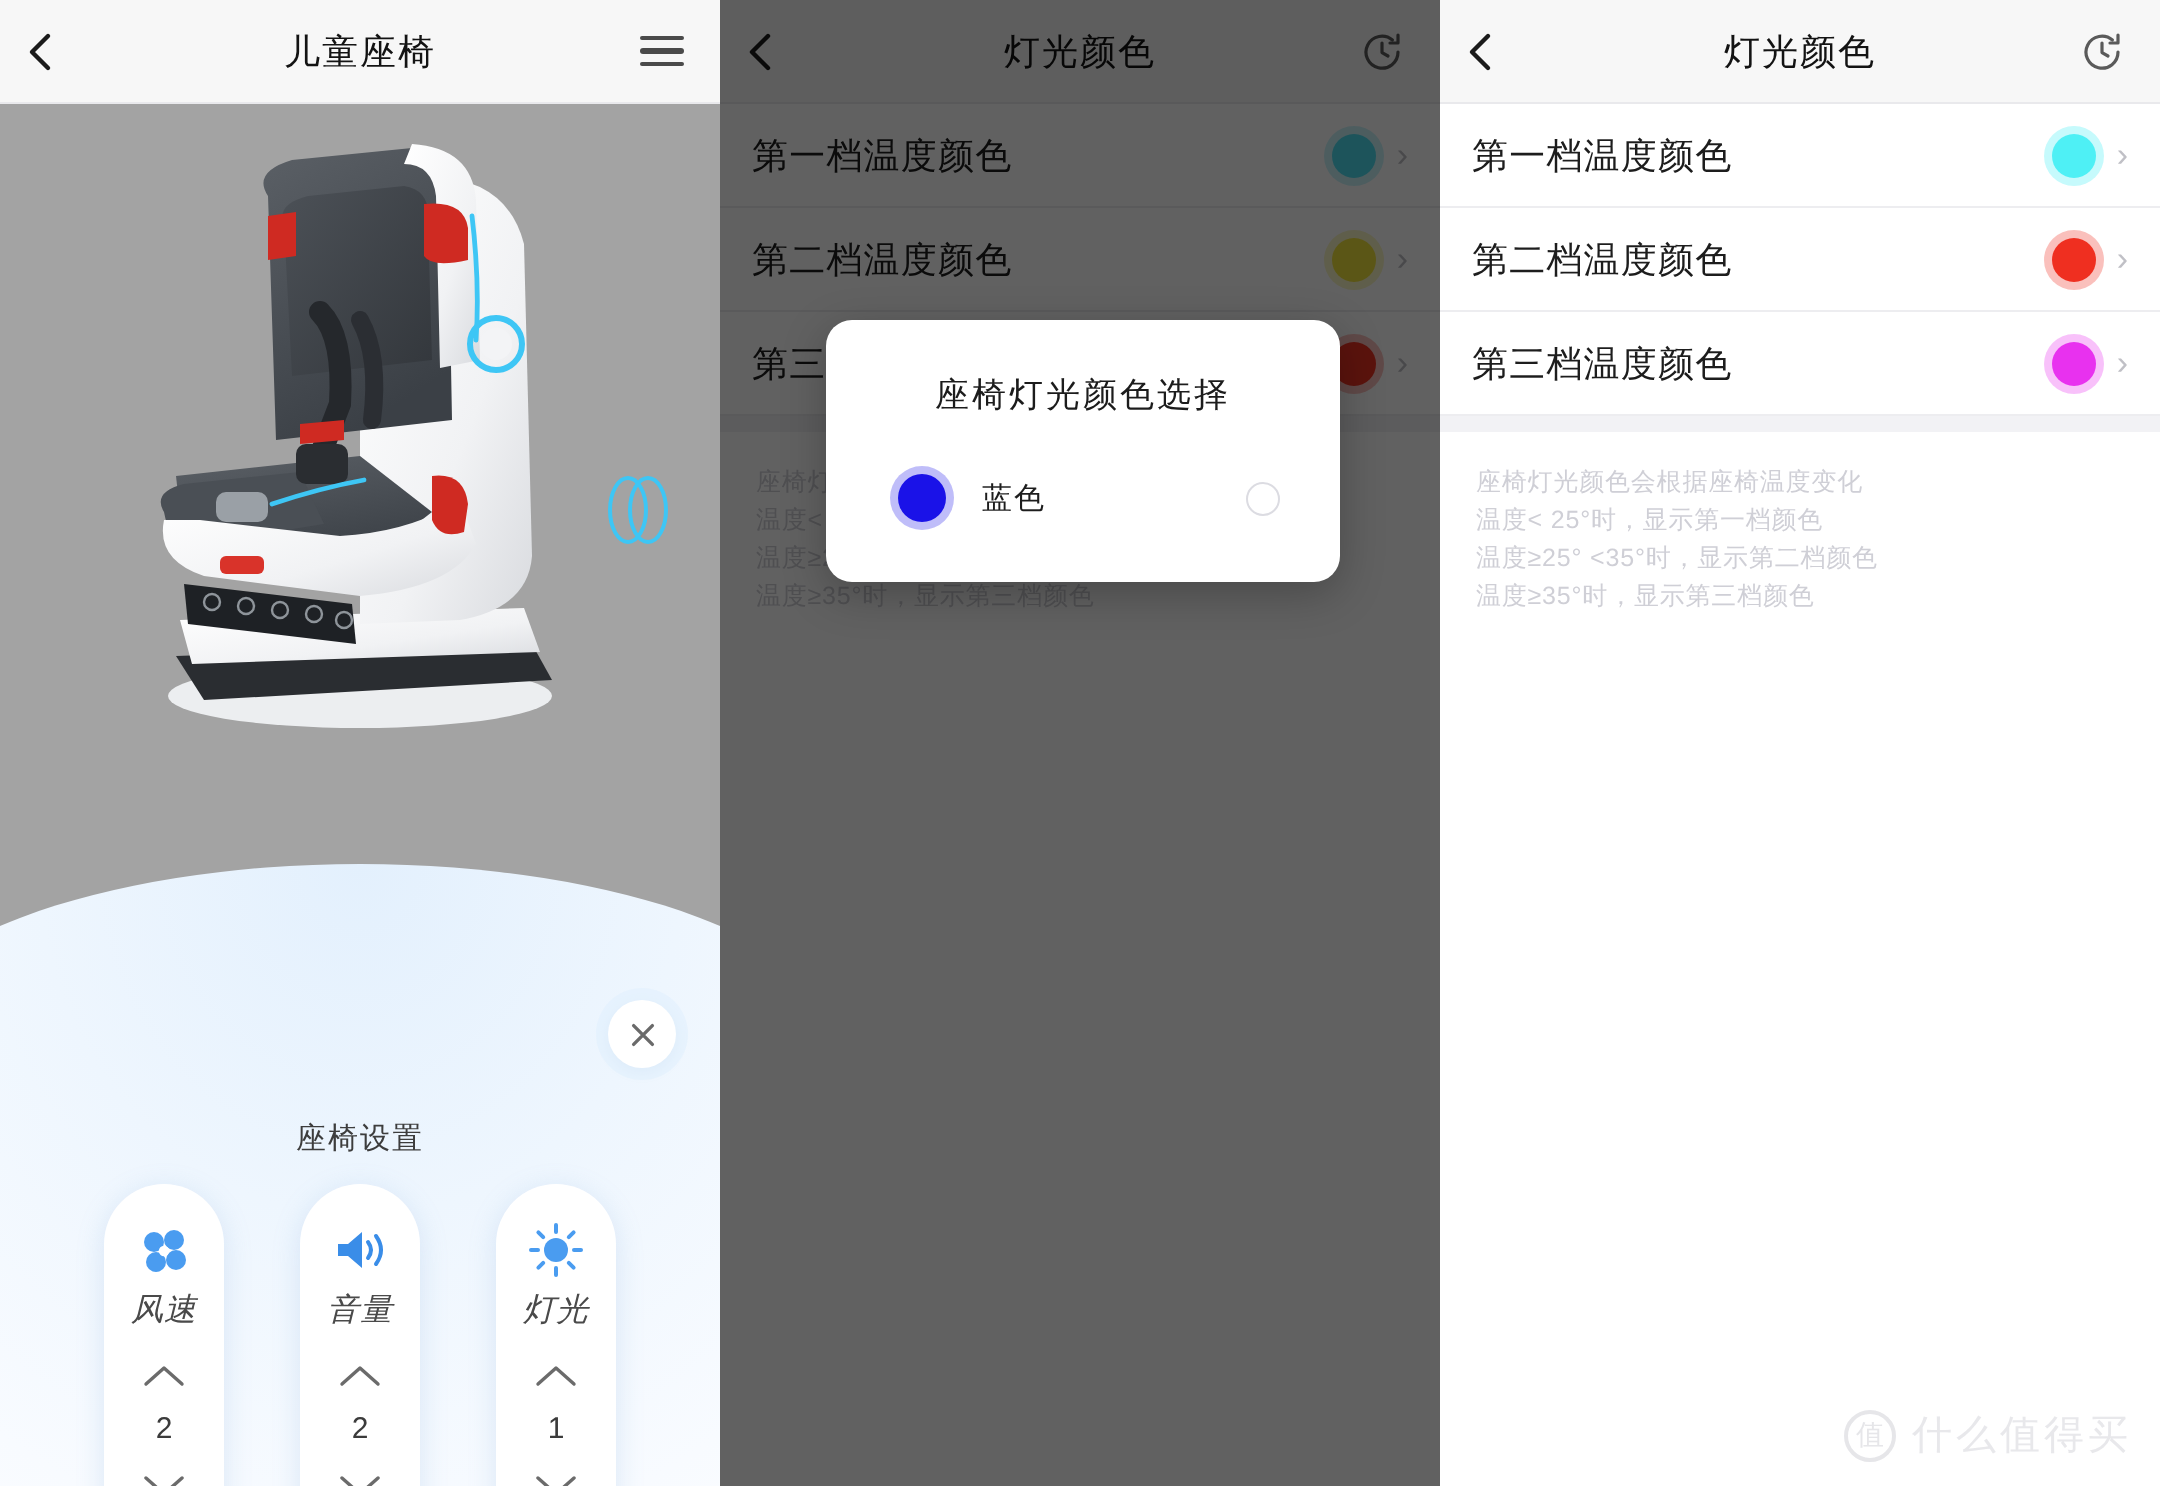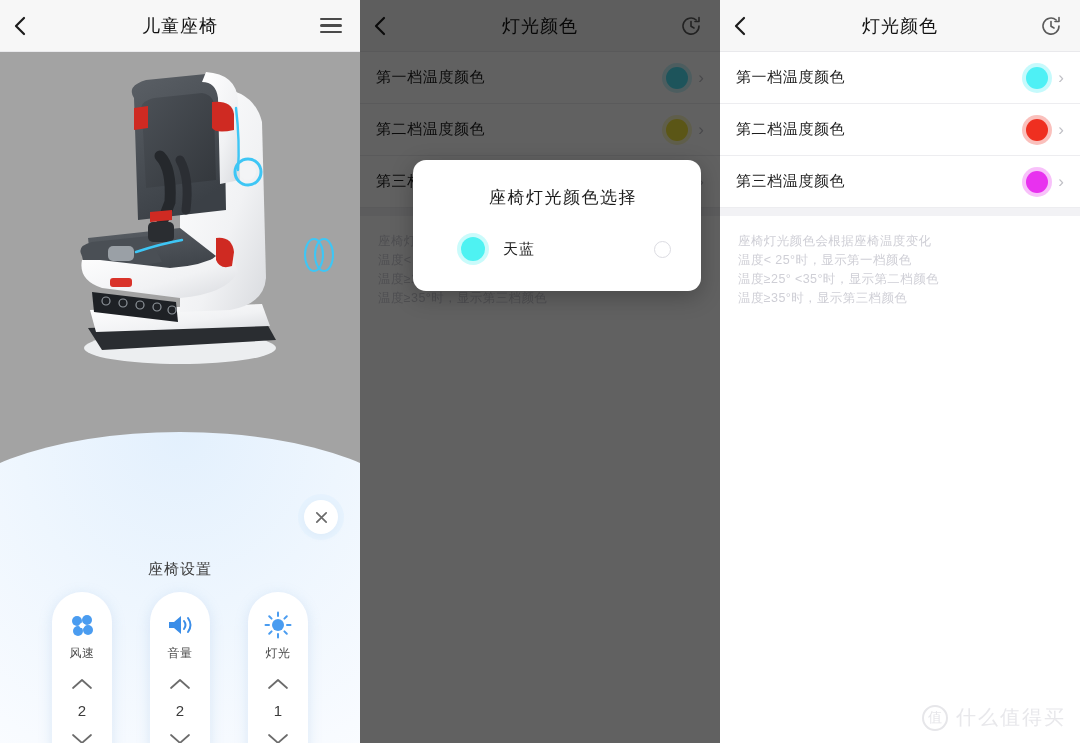--- a/index.html
+++ b/index.html
@@ -53,47 +53,47 @@
   .steppers {
     position: absolute; left: 0; right: 0; top: 540px; display: flex;
     justify-content: center; gap: 38px; z-index: 3;
   }
   .stepper {
     width: 60px; height: 208px; background: #fff; border-radius: 30px;
     box-shadow: 0 3px 14px rgba(120,165,215,.22); display: flex;
     flex-direction: column; align-items: center; padding-top: 18px;
   }
   .st-icon { height: 30px; display: flex; align-items: center; justify-content: center; }
-  .st-label { font-size: 12px; color: #4a4a4a; margin-top: 5px; letter-spacing: .5px; }
+  .st-label { font-size: 16px; color: #4a4a4a; margin-top: 5px; letter-spacing: .5px; font-style: italic; }
   .st-up, .st-down { margin-top: 16px; cursor: pointer; }
   .st-down { margin-top: 14px; }
   .chev { display: block; }
   .st-val { font-size: 15px; color: #3b3b3b; margin-top: 12px; }
 
   
   .list { background: #fff; }
   .row {
     height: 52px; display: flex; align-items: center; padding: 0 16px;
     border-bottom: 1px solid #ededf0; background: #fff; cursor: pointer;
   }
-  .row-label { font-size: 15px; color: #1d1d1d; letter-spacing: .6px; }
+  .row-label { font-size: 18px; color: #1d1d1d; letter-spacing: .6px; }
   .row-right { margin-left: auto; display: flex; align-items: center; gap: 10px; }
   .dot { width: 22px; height: 22px; border-radius: 50%; }
   .row-chevron { color: #c0c0c6; font-size: 17px; line-height: 1; }
   .note {
     padding: 16px 18px 0 18px; font-size: 12.5px; line-height: 19px;
     color: #cfcfd6; letter-spacing: .4px;
   }
   .list-spacer { height: 8px; background: #f2f2f5; }
 
   
   .dim { position: absolute; inset: 0; background: rgba(0,0,0,.62); z-index: 10; }
   .modal {
-    position: absolute; left: 53px; top: 160px; width: 288px;
-    background: #fff; border-radius: 13px; z-index: 11; padding: 26px 0 18px 12px;
+    position: absolute; left: 53px; top: 160px; width: 257px;
+    background: #fff; border-radius: 13px; z-index: 11; padding: 26px 0 18px 0;
     box-shadow: 0 6px 22px rgba(0,0,0,.25);
   }
   .modal-title {
     text-align: center; font-size: 17px; color: #1c1c1c;
     letter-spacing: 1.5px; margin-bottom: 16px;
   }
   .opt { height: 48px; display: flex; align-items: center; padding: 0 30px 0 36px; cursor: pointer; }
   .opt-swatch { width: 24px; height: 24px; border-radius: 50%; flex: none; }
   .opt-label { font-size: 15px; color: #1d1d1d; margin-left: 18px; letter-spacing: 1px; }
   .opt-radio {
@@ -344,22 +344,22 @@
         <div>温度≥35°时，显示第三档颜色</div>
       </div>
     </div>
 
     <div class="dim"></div>
 
     <div class="modal">
       <div class="modal-title">座椅灯光颜色选择</div>
 
       <div class="opt">
-        <span class="opt-swatch" style="background:#4ef2f2;box-shadow:0 0 0 4px rgba(78,242,242,.3)"></span>
-        <span class="opt-label">天蓝</span>
+        <span class="opt-swatch" style="background:#1a12e8;box-shadow:0 0 0 4px rgba(26,18,232,.28)"></span>
+        <span class="opt-label">蓝色</span>
         <span class="opt-radio"></span>
       </div>
     </div>
   </div>
 
   <div class="panel">
     <div class="navbar">
       <div class="nav-back">
         <svg width="12" height="20" viewBox="0 0 12 20">
           <path d="M10 2 L2 10 L10 18" fill="none" stroke="#1b1b1b" stroke-width="2.2" stroke-linecap="round" stroke-linejoin="round"></path>

